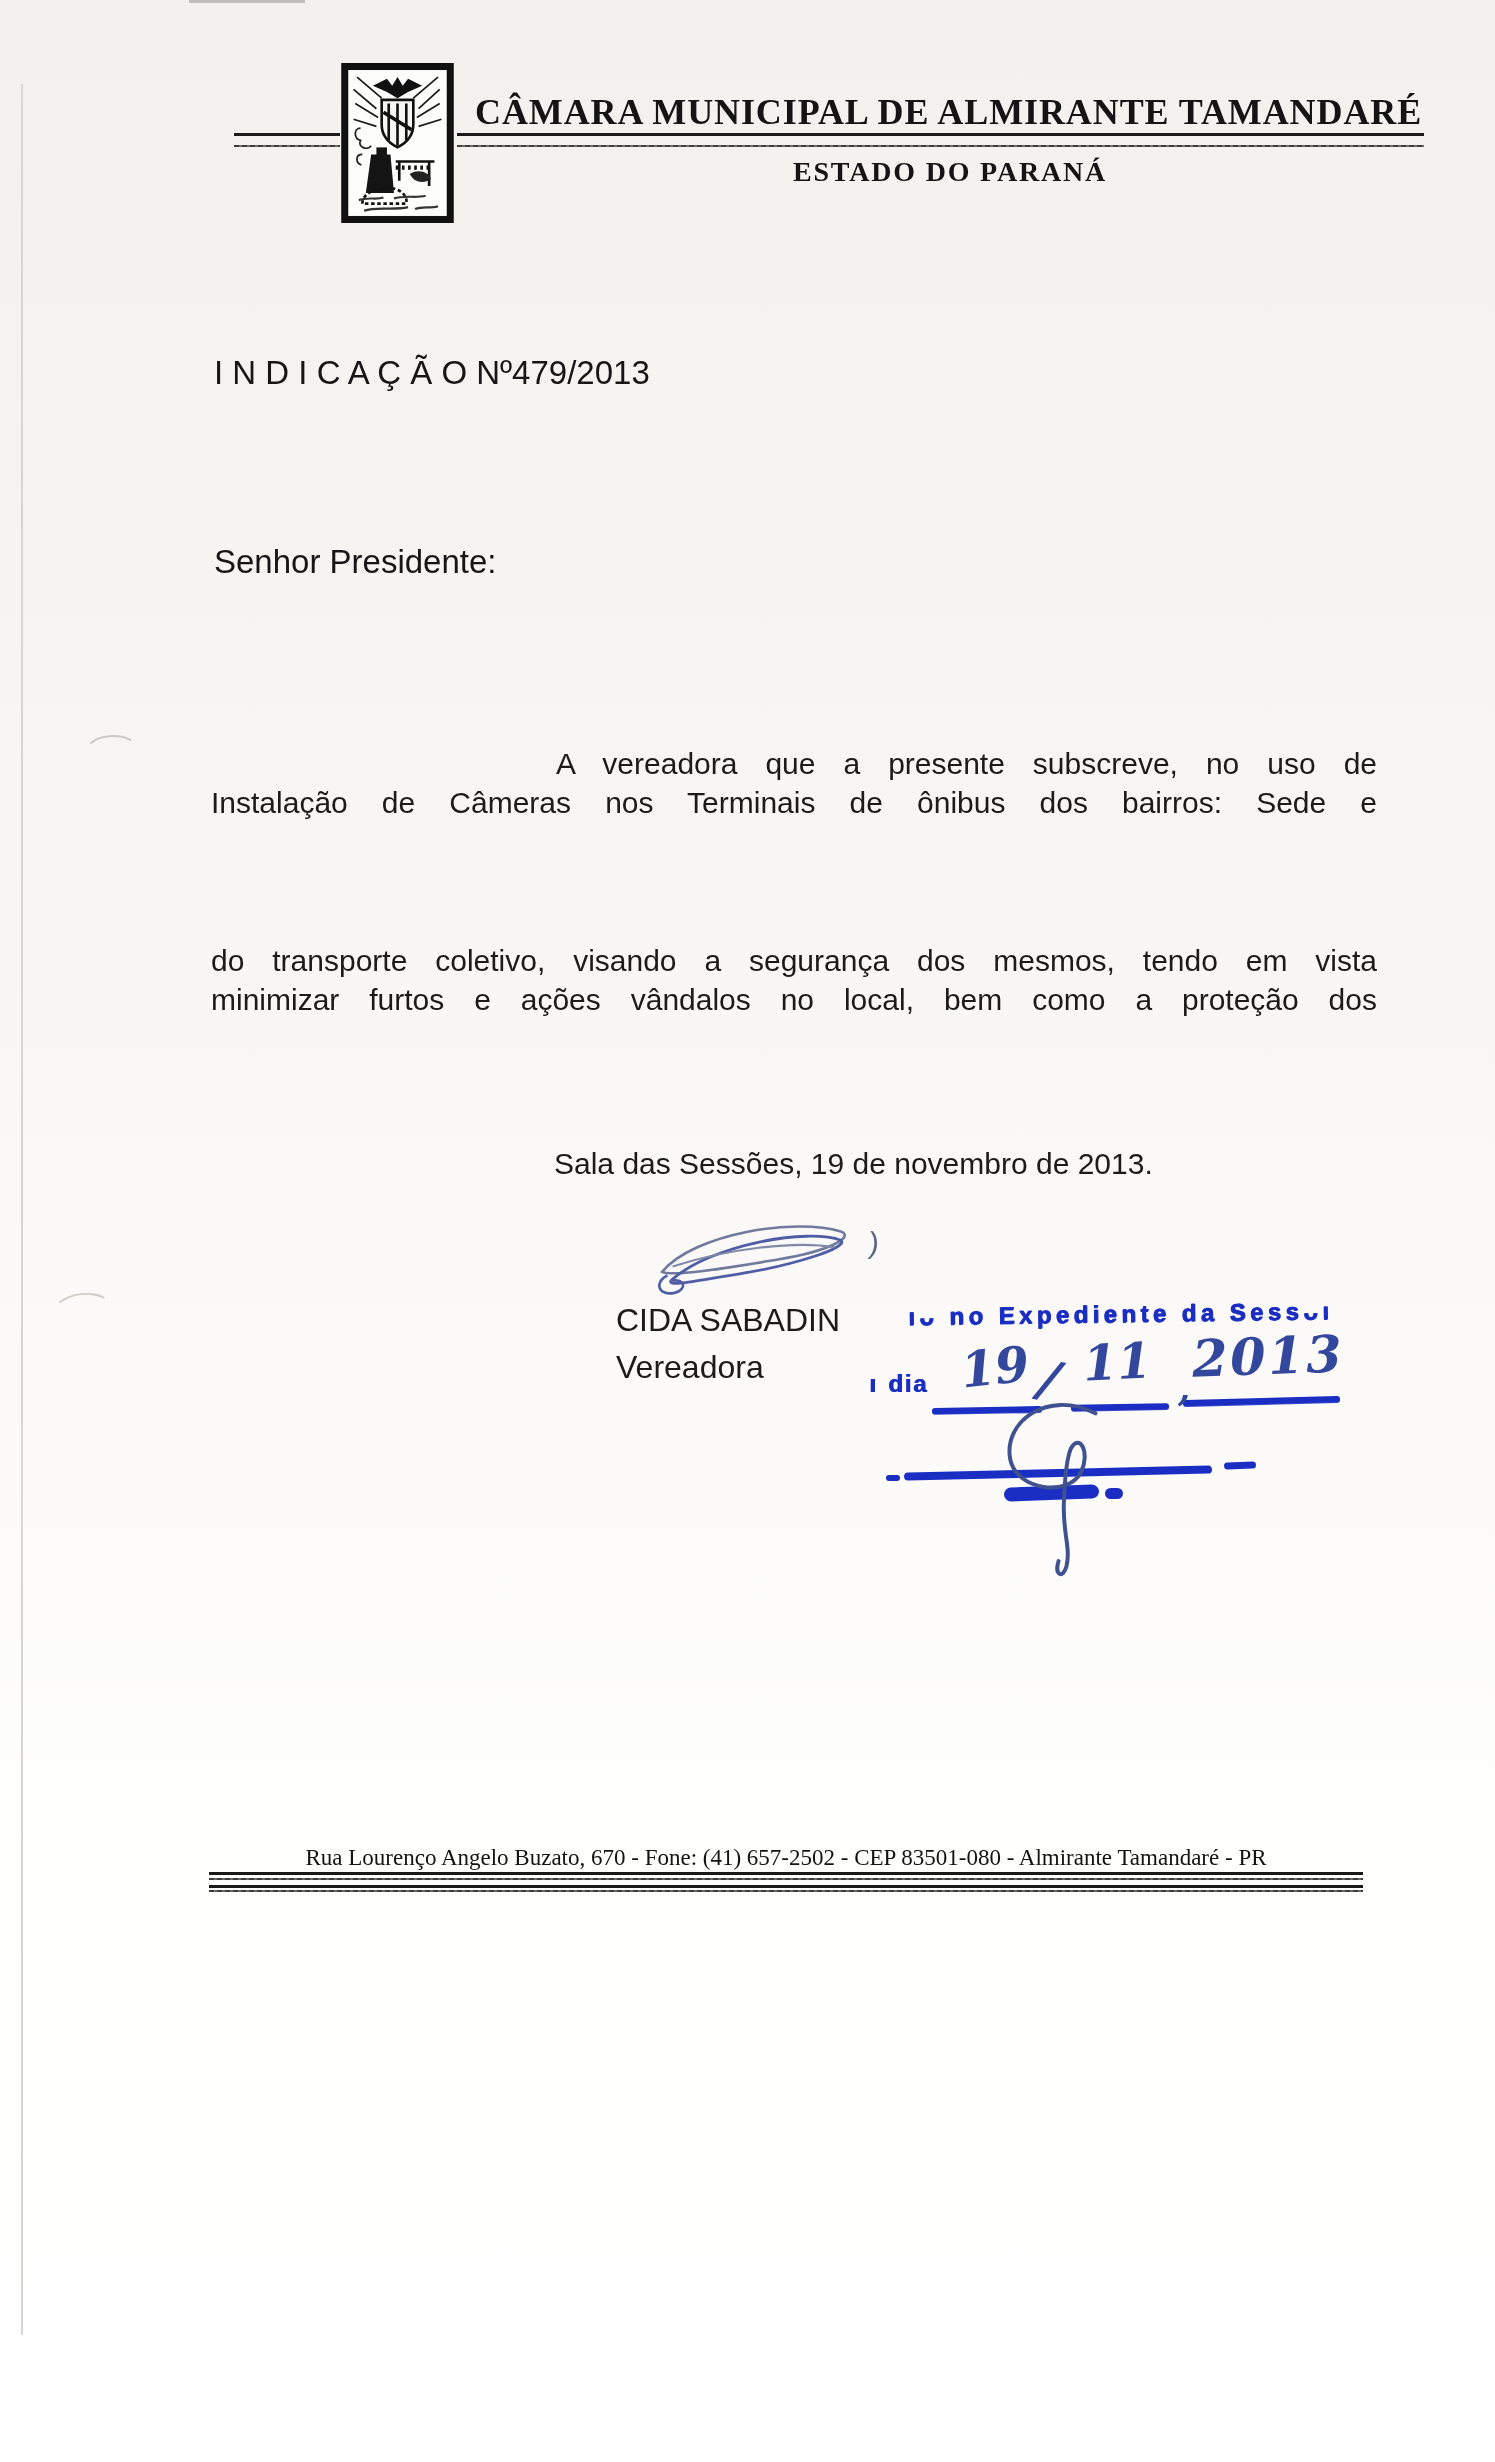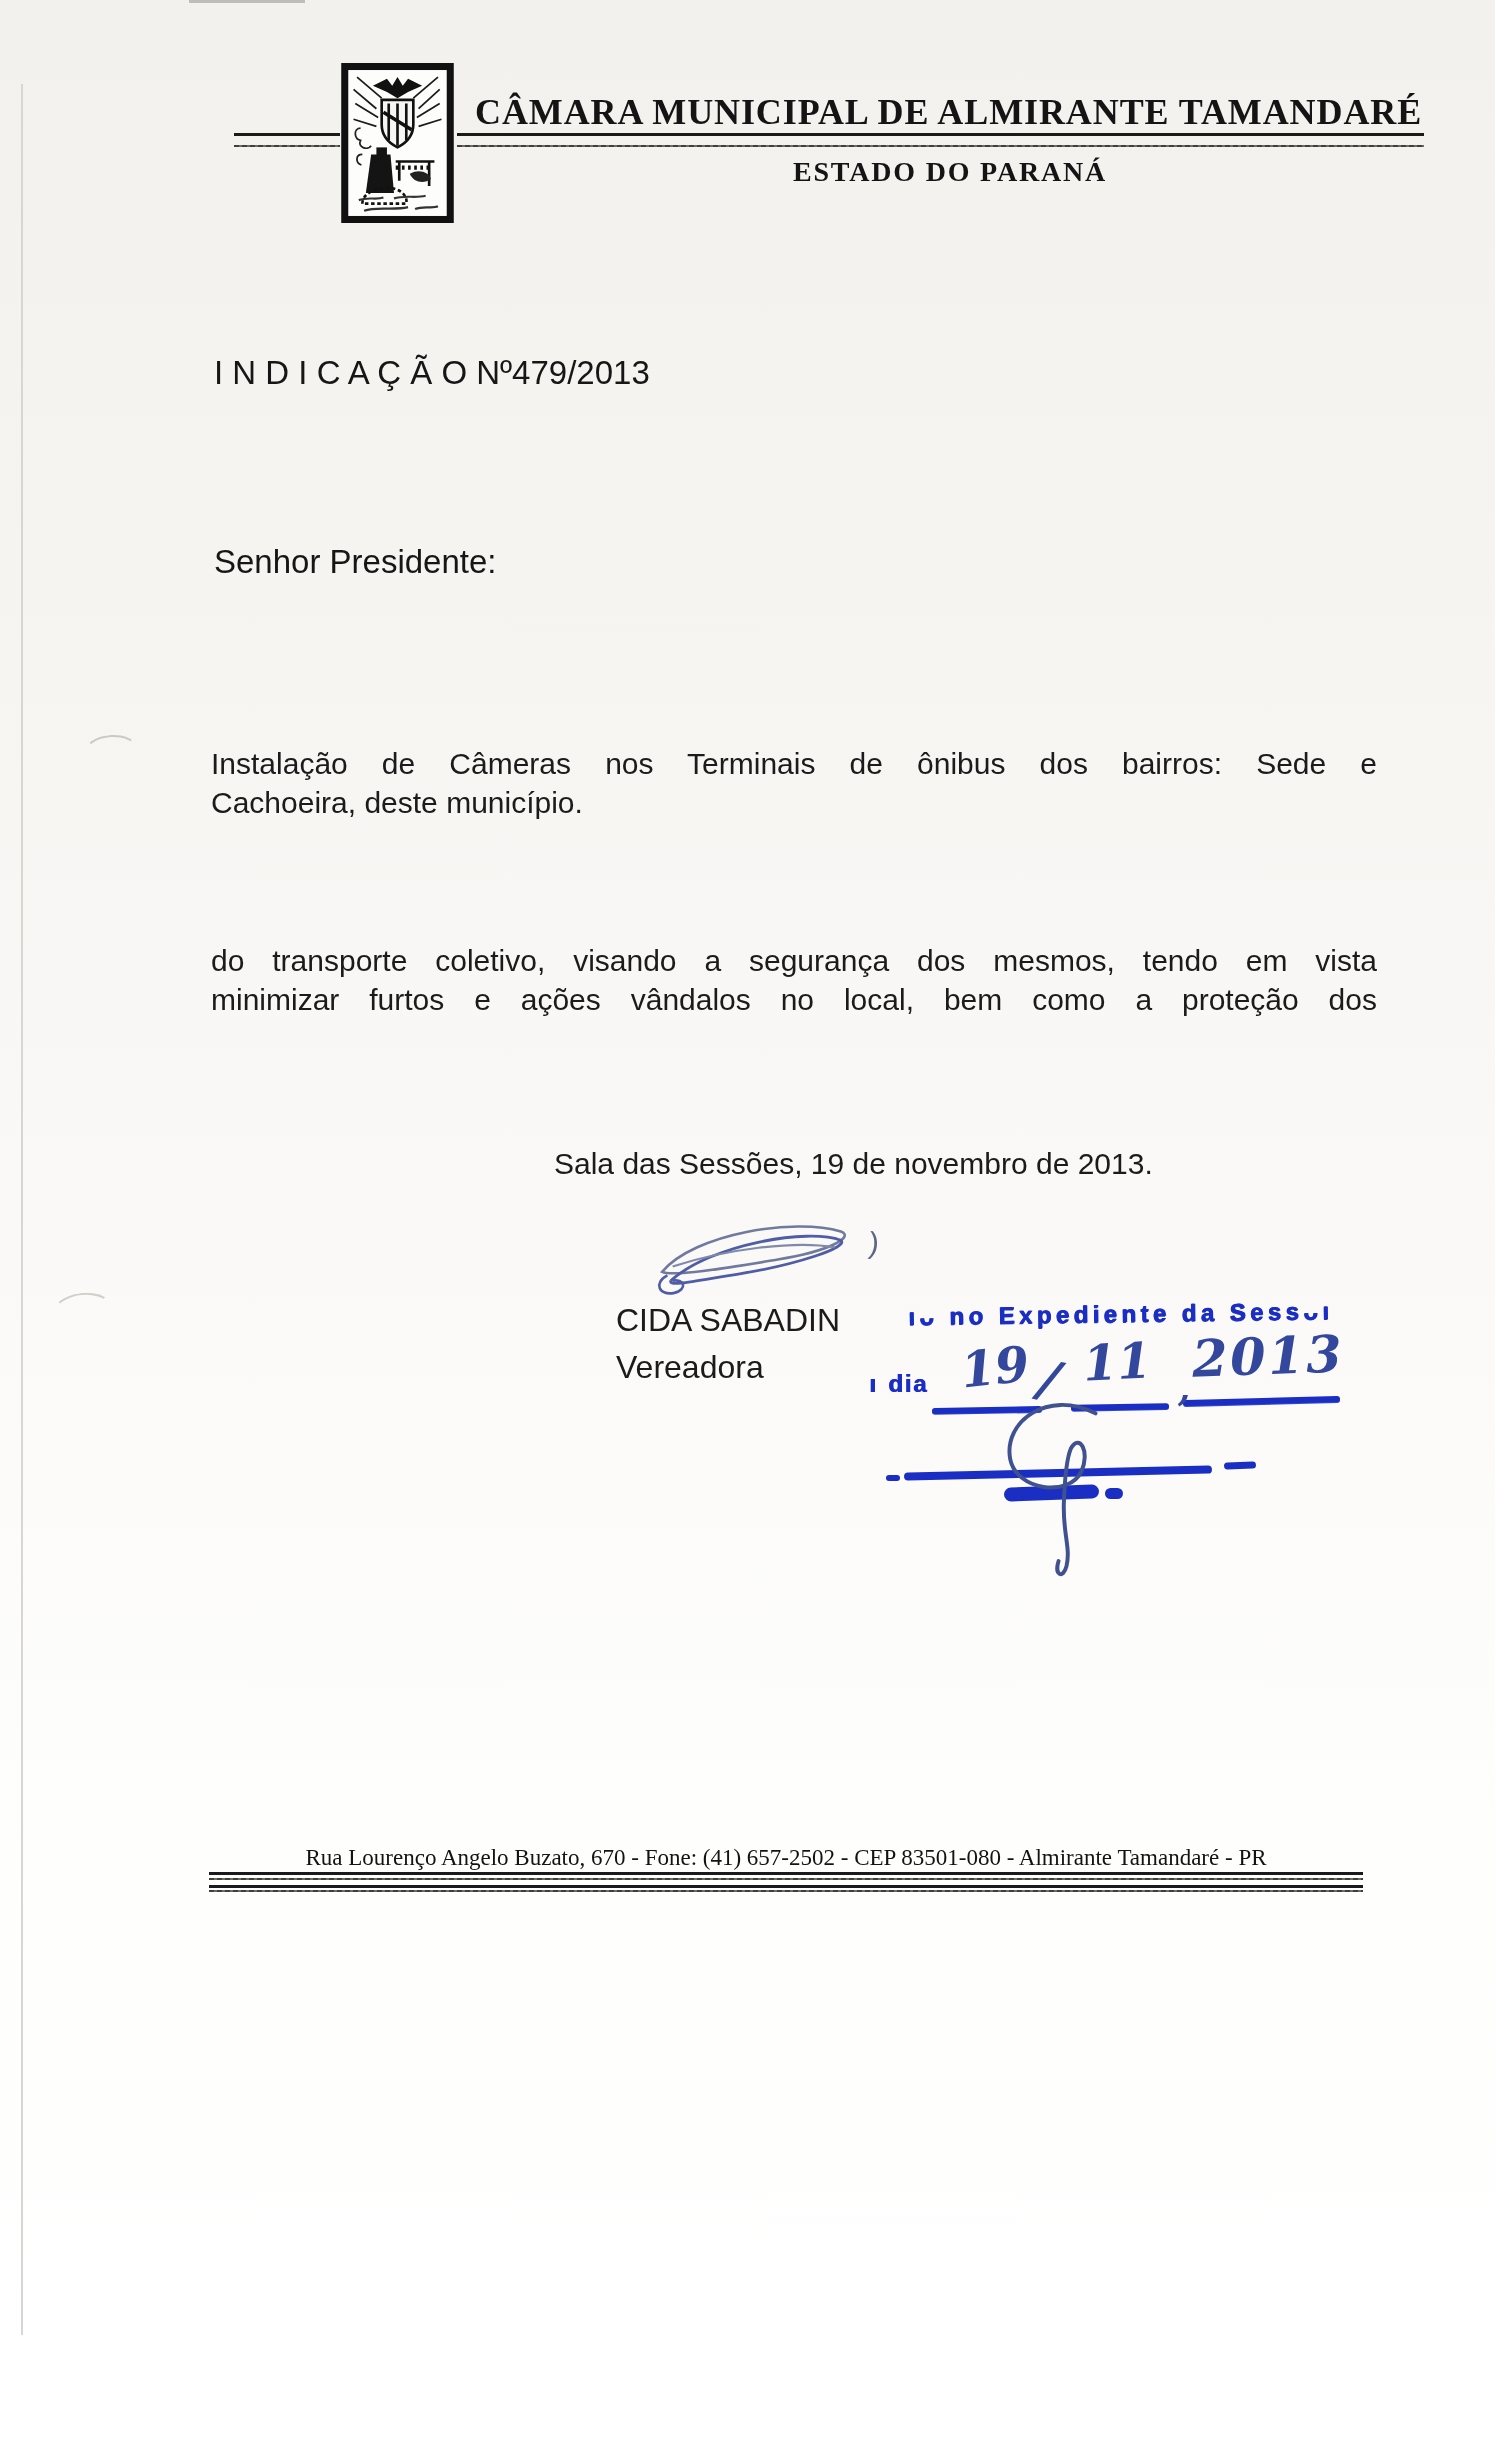--- a/index.html
+++ b/index.html
@@ -80,22 +80,22 @@
   <div class="rule-grain" style="left:457px;top:145px;width:967px;"></div>
 
   <div class="abs org-title" style="left:475px;top:91px;width:950px;">CÂMARA MUNICIPAL DE ALMIRANTE TAMANDARÉ</div>
   <div class="abs state-title" style="left:475px;top:156px;width:950px;">ESTADO DO PARANÁ</div>
 
   <div class="abs doc-number" style="left:214px;top:354px;">I N D I C A Ç Ã O Nº479/2013</div>
 
   <div class="abs salutation" style="left:214px;top:543px;">Senhor Presidente:</div>
 
   <div class="para" style="left:211px;top:744px;">
+    <div class="pline pline-first">A vereadora que a presente subscreve, no uso de</div>
     <div class="pline">Instalação de Câmeras nos Terminais de ônibus dos bairros: Sede e</div>
-    <div class="pline pline-last">Cachoeira, deste município.</div>
   </div>
 
   <div class="para" style="left:211px;top:941px;">
     <div class="pline">do transporte coletivo, visando a segurança dos mesmos, tendo em vista</div>
     <div class="pline">minimizar furtos e ações vândalos no local, bem como a proteção dos</div>
   </div>
 
   <div class="abs sala" style="left:554px;top:1147px;">Sala das Sessões, 19 de novembro de 2013.</div>
 
   <div class="abs" style="left:646px;top:1214px;width:211px;height:92px;">

